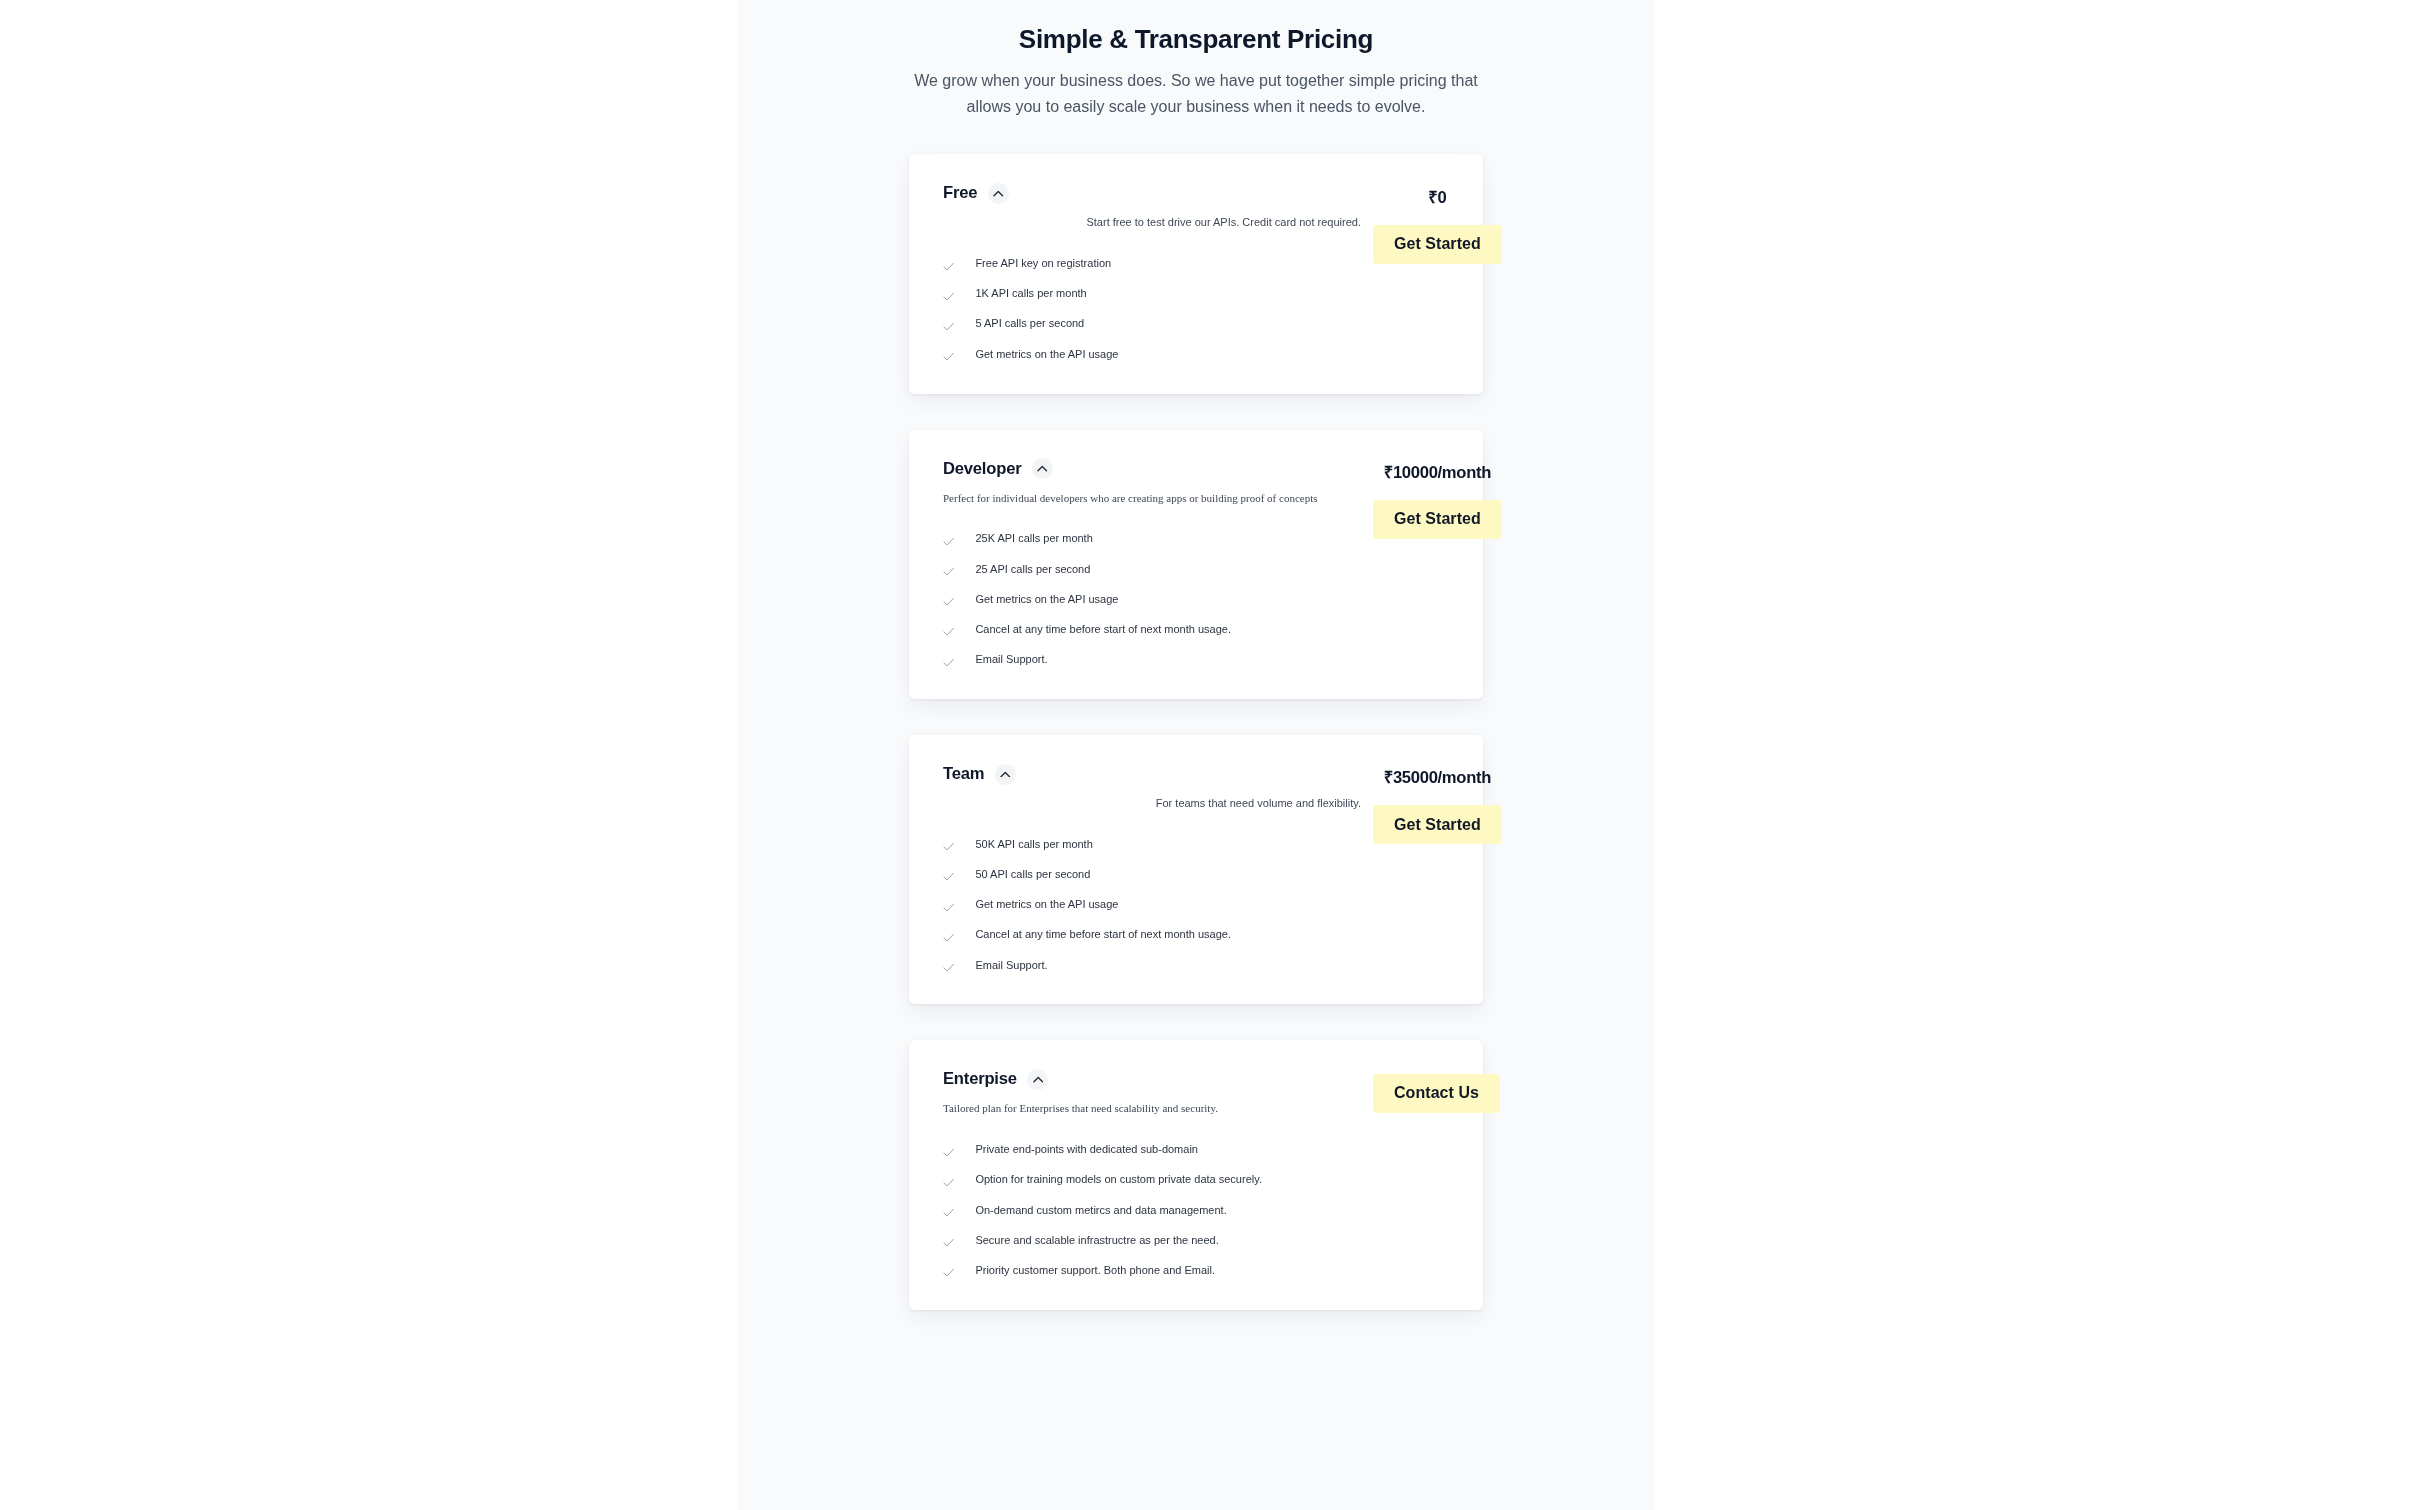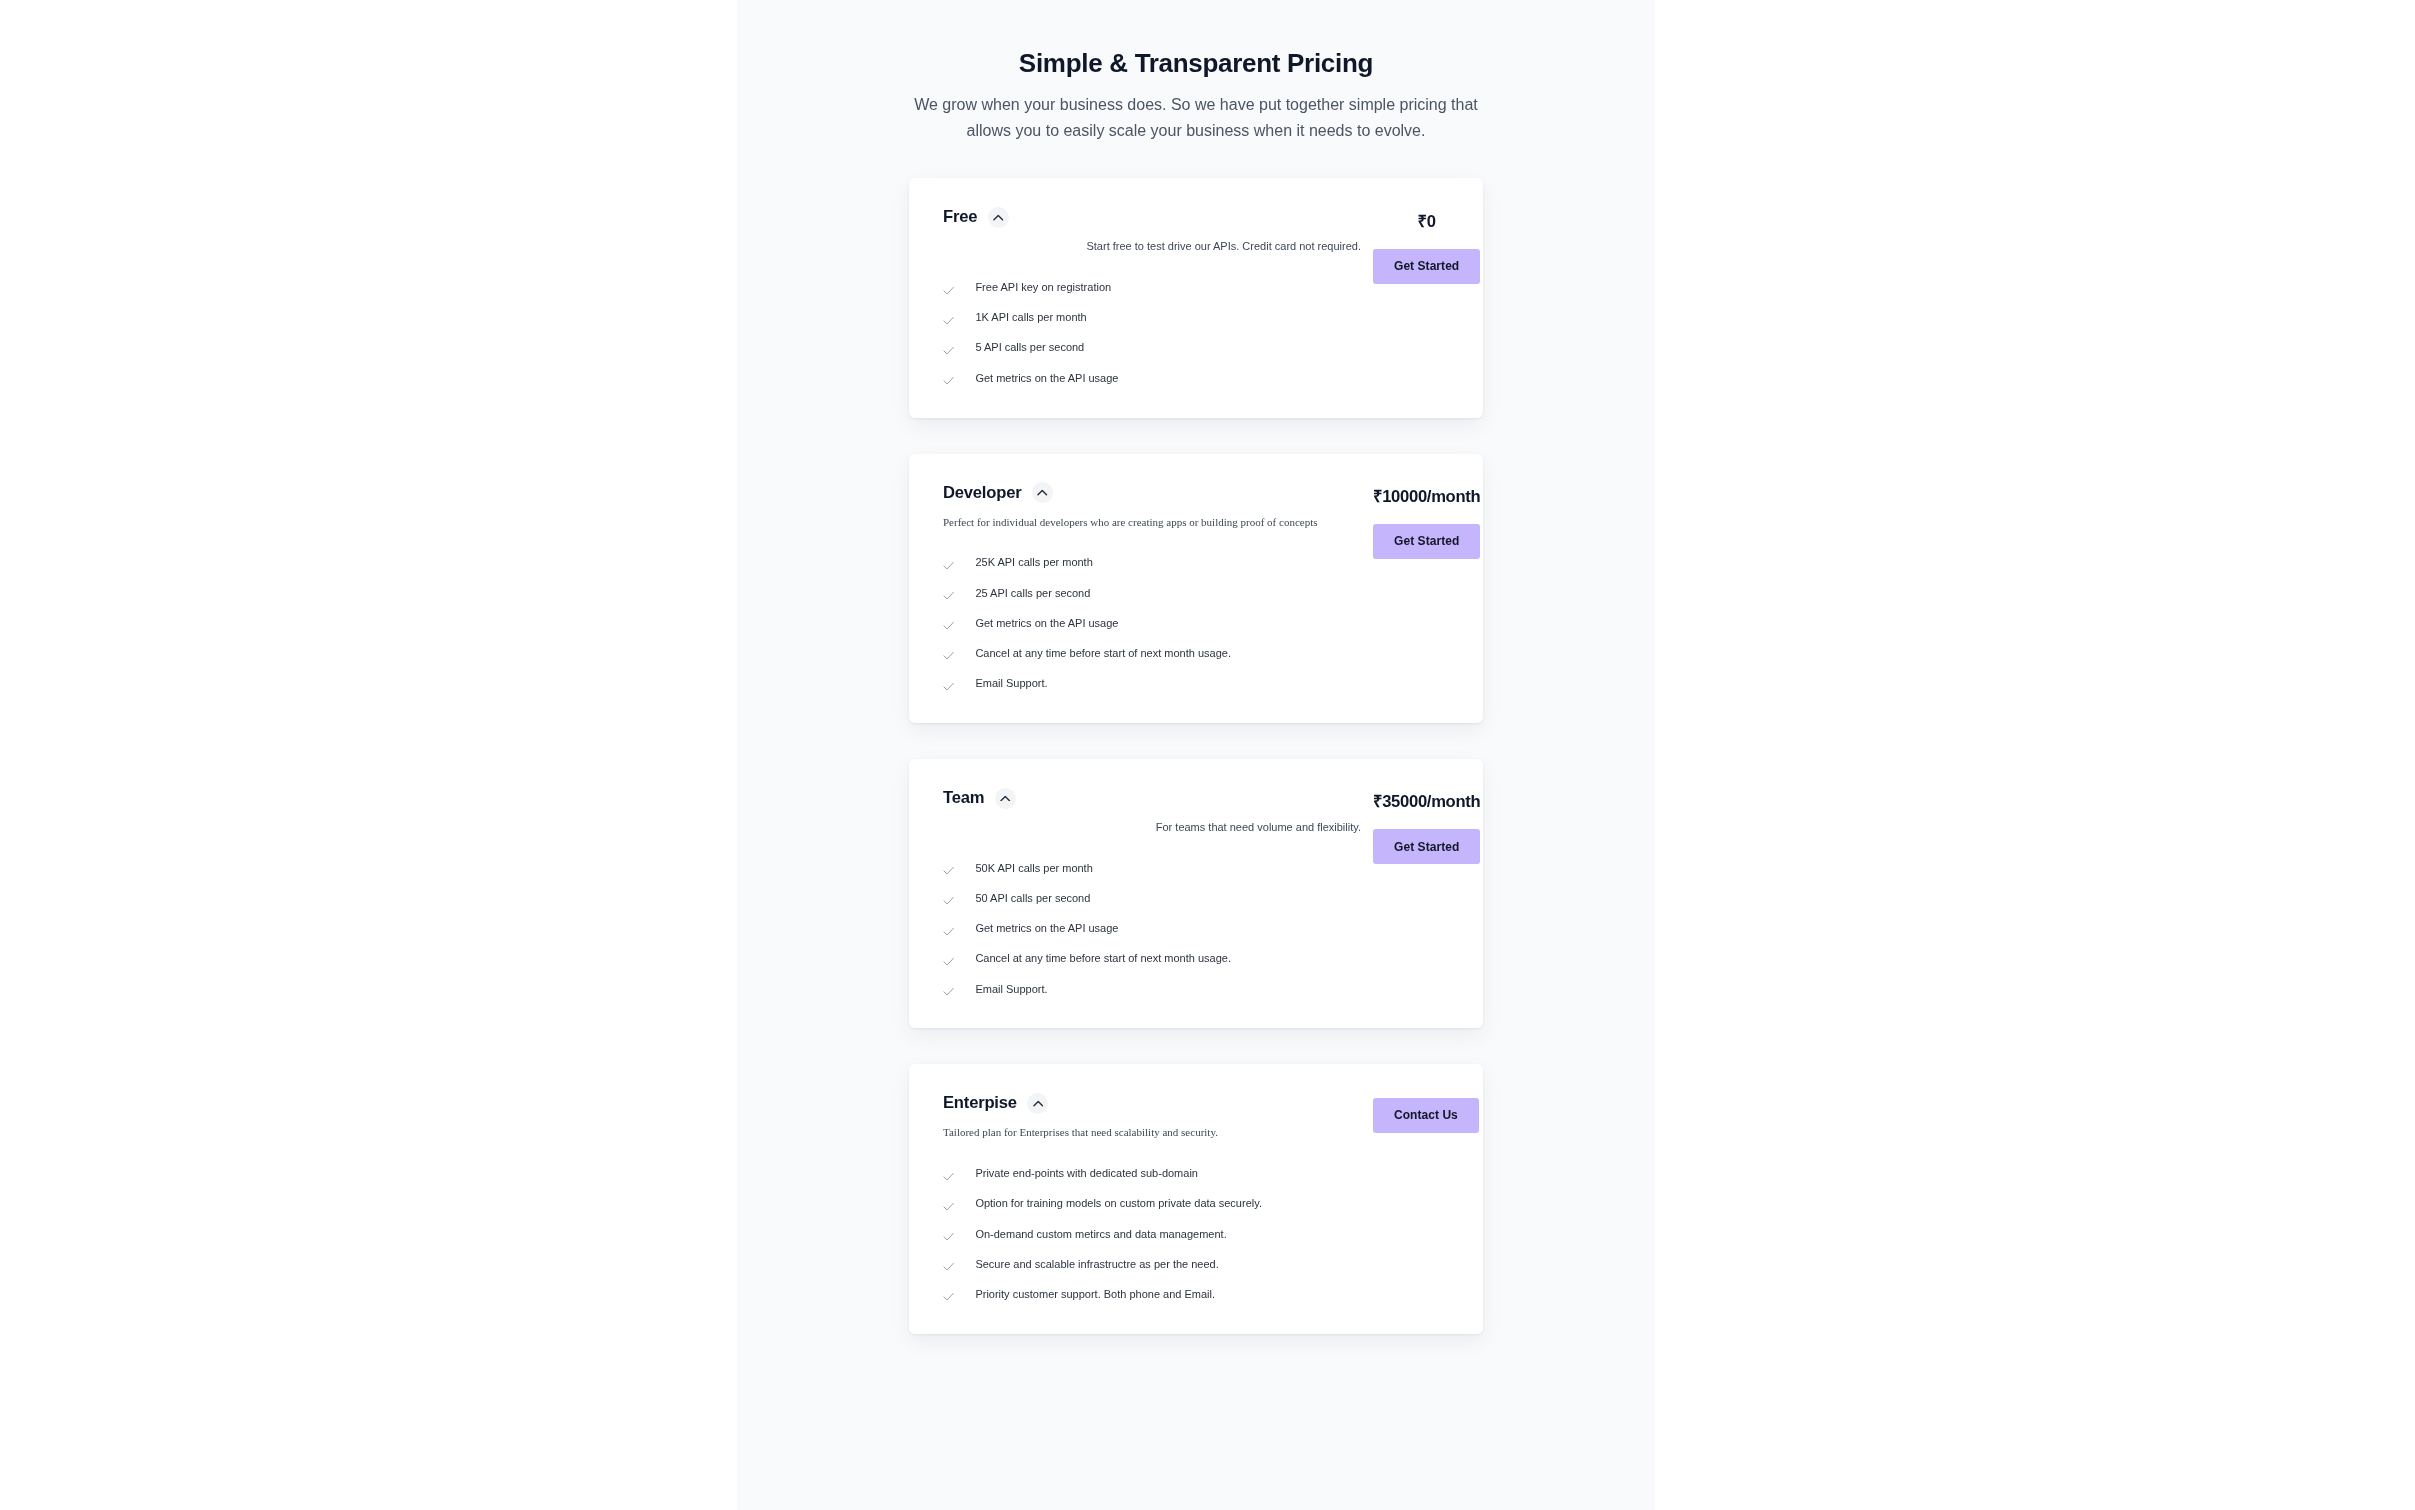--- a/index.html
+++ b/index.html
@@ -26,21 +26,21 @@
     top: 0;
     width: 918px;
     height: 1510px;
     background: #f8fafc;
   }
 
   #inner {
     position: relative;
     width: 918px;
     margin-left: 737px;
-    padding-top: 48px;
+    padding-top: 24px;
   }
 
   
   .page-title {
     text-align: center;
     font-size: 26px;
     font-weight: 700;
     letter-spacing: -0.3px;
     color: #0f172a;
     line-height: 1.2;
@@ -164,26 +164,26 @@
     font-size: 16.6px;
     font-weight: 700;
     color: #0f172a;
     letter-spacing: -0.3px;
     text-align: center;
     min-height: 20px;
   }
 
   .cta-button {
     margin-top: 17px;
-    background: #c4b5fd;
+    background: #fef9c3;
     border: none;
     border-radius: 2.9px;
     padding: 10.5px 21px;
     font-family: "Liberation Sans", sans-serif;
-    font-size: 12px;
+    font-size: 16px;
     font-weight: 700;
     color: #111827;
     cursor: pointer;
     white-space: nowrap;
     letter-spacing: 0.05px;
   }
 
   .cta-no-price { margin-top: 2.9px; }
 </style>
 </head>

